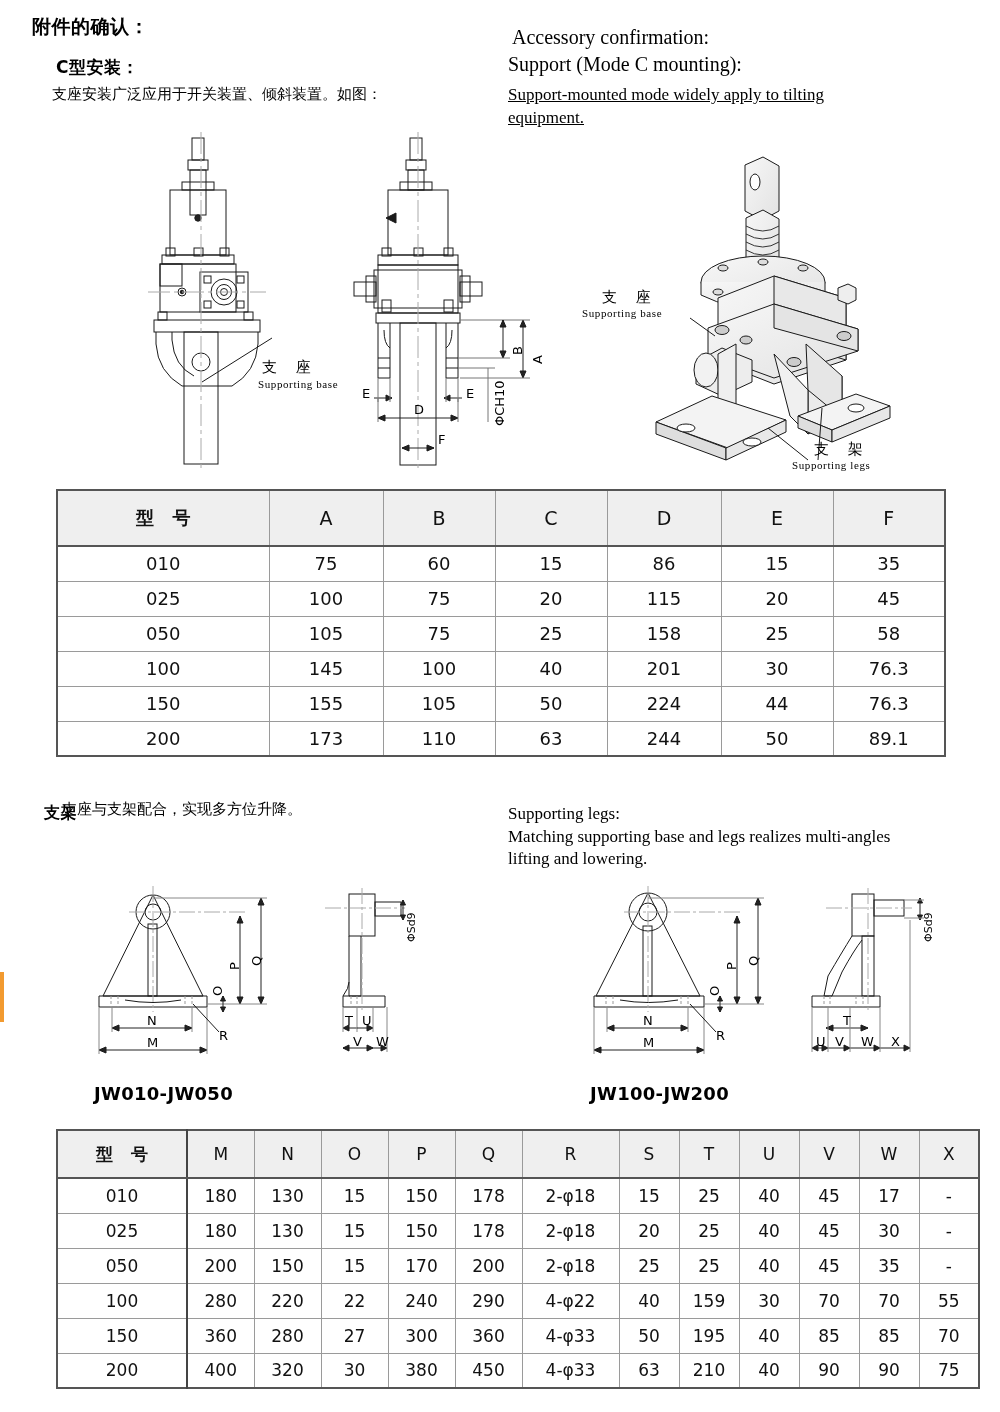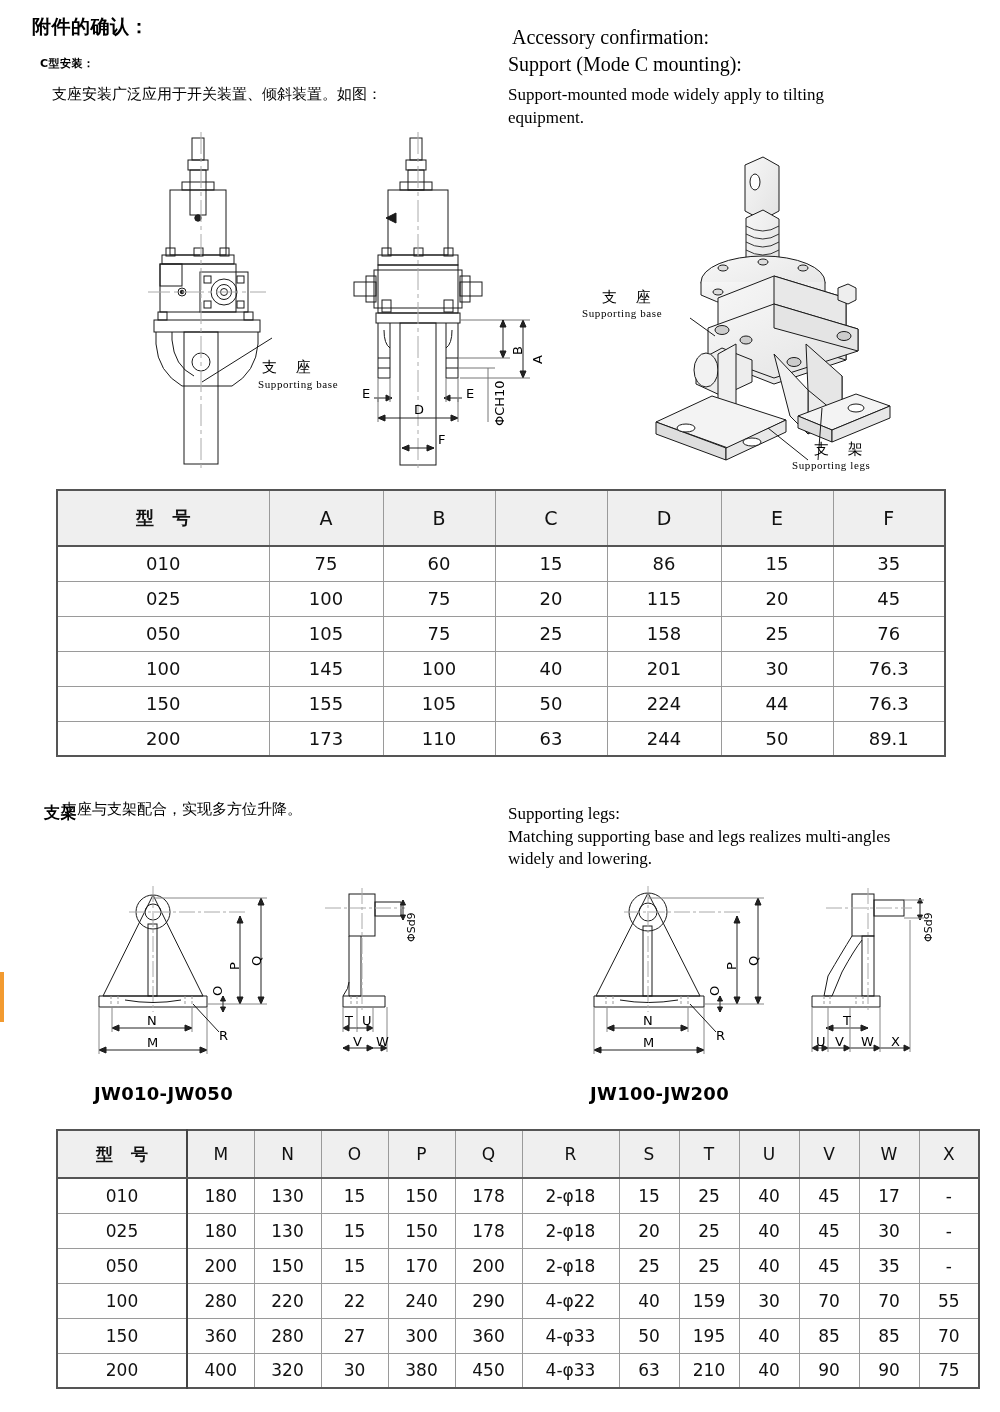--- a/index.html
+++ b/index.html
@@ -30,21 +30,21 @@
   .cn-small {
     font-family: "DejaVu Sans", "Liberation Sans", sans-serif;
     font-size: 14px; white-space: nowrap;
   }
   .en-head {
     font-family: "Liberation Serif", "DejaVu Serif", serif;
     font-size: 20px; white-space: nowrap;
   }
   .en-body {
     font-family: "Liberation Serif", "DejaVu Serif", serif;
-    font-size: 17px; line-height: 23px;
+    font-size: 17px; line-height: 23px; text-decoration: underline;
   }
   .en-body-sm {
     font-family: "Liberation Serif", "DejaVu Serif", serif;
     font-size: 16px; line-height: 21px;
   }
 
   
   .edge-mark {
     left: 0; top: 972px; width: 4px; height: 50px;
     background: #f29a30;
@@ -118,21 +118,21 @@
   }
   #table-dims-mnx .sep-right { border-right: 2px solid #444; }
 </style>
 </head>
 <body>
 
 <div class="abs cn-head" style="left:32px; top:14px;">附件的确认：</div>
 
 <div class="abs en-head" style="left:512px; top:14px;margin-top:12px;">Accessory confirmation:</div>
 
-<div class="abs cn-head" style="left:40px; top:56px; font-size:11px;">C型安装：</div>
+<div class="abs cn-head" style="left:56px; top:56px; font-size:17px;">C型安装：</div>
 
 <div class="abs cn-sub" style="left:52px; top:85px;">支座安装广泛应用于开关装置、倾斜装置。如图：</div>
 
 <div class="abs en-head" style="left:508px; top:53px;">Support   (Mode C mounting):</div>
 
 <div class="abs en-body" style="left:508px; top:83px;">Support-mounted mode widely apply to tilting</div>
 <div class="abs en-body" style="left:508px; top:106px;">equipment.</div>
 
 <div class="draw" style="left:140px; top:130px; width:210px; height:340px;">
   <svg width="210" height="340" viewBox="0 0 210 340">
@@ -398,21 +398,21 @@
       <td>20</td>
       <td>45</td>
     </tr>
     <tr>
       <td class="modelcol">050</td>
       <td>105</td>
       <td>75</td>
       <td>25</td>
       <td>158</td>
       <td>25</td>
-      <td>76</td>
+      <td>58</td>
     </tr>
     <tr>
       <td class="modelcol">100</td>
       <td>145</td>
       <td>100</td>
       <td>40</td>
       <td>201</td>
       <td>30</td>
       <td>76.3</td>
     </tr>
@@ -435,21 +435,21 @@
       <td>89.1</td>
     </tr>
   </tbody>
 </table>
 
 <div class="abs cn-head" style="left:44px; top:803px; font-size:16px;">支架</div>
 <div class="abs cn-small" style="left:62px; top:800px; font-size:15px;">支座与支架配合，实现多方位升降。</div>
 
 <div class="abs en-body-sm" style="left:508px; top:803px; font-size:17px;">Supporting legs:</div>
 <div class="abs en-body-sm" style="left:508px; top:826px; font-size:17px;">Matching supporting base and legs realizes multi-angles</div>
-<div class="abs en-body-sm" style="left:508px; top:848px; font-size:17px;">widely and lowering.</div>
+<div class="abs en-body-sm" style="left:508px; top:848px; font-size:17px;">lifting and lowering.</div>
 
 <div class="abs edge-mark" style="background: rgb(242, 154, 48);"></div>
 
 <div class="draw" style="left:85px; top:880px; width:330px; height:190px;">
   <svg width="330" height="190" viewBox="0 0 330 190">
     <g fill="none" stroke="#1a1a1a" stroke-width="1">
 
       <circle cx="68" cy="32" r="17"></circle>
       <circle cx="68" cy="32" r="8"></circle>
       <path d="M68 15 L18 116 L118 116 Z"></path>

